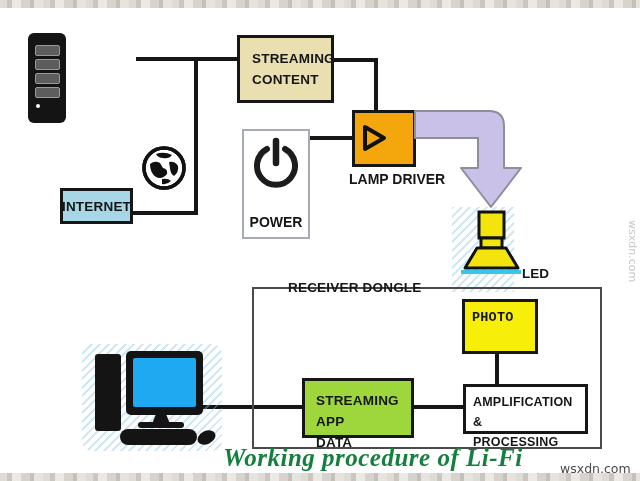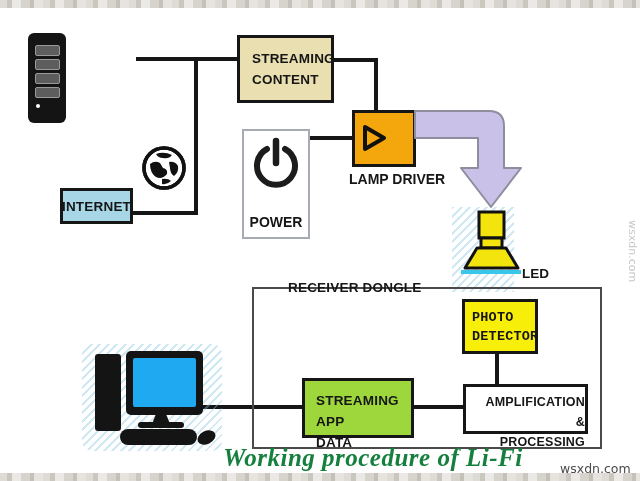--- a/index.html
+++ b/index.html
@@ -19,21 +19,21 @@
     display:flex;align-items:center;justify-content:center;
     font-weight:bold;letter-spacing:.2px;}
   .dbox .two{display:block;line-height:19px;}
 
   #box-server{left:69px;top:37px;width:68px;height:44px;font-size:14px;}
   #box-internet{left:60px;top:188px;width:73px;height:36px;font-size:13.5px;}
   #box-streaming{left:237px;top:35px;width:97px;height:68px;justify-content:flex-start;padding-left:12px;font-size:13.5px;}
   #box-streaming .two{line-height:21px;}
   #box-lampdriver{left:352px;top:110px;width:64px;height:57px;}
   #box-photo{left:462px;top:299px;width:76px;height:55px;justify-content:flex-start;align-items:flex-start;padding:6px 0 0 7px;font-size:13.5px;}
-  #box-amp{left:463px;top:384px;width:125px;height:50px;background:#fff;justify-content:flex-start;align-items:flex-start;padding:5px 0 0 7px;font-size:12.5px;text-align:right;}
+  #box-amp{left:463px;top:384px;width:125px;height:50px;background:#fff;justify-content:flex-start;align-items:flex-start;padding:5px 0 0 7px;font-size:12.5px;}
   #box-amp .two{line-height:20px;}
   #box-received{left:302px;top:378px;width:112px;height:60px;justify-content:flex-start;align-items:flex-start;padding:9px 0 0 11px;font-size:13.5px;}
   #box-received .two{line-height:21px;}
 
   #box-power{position:absolute;box-sizing:border-box;left:242px;top:129px;width:68px;height:110px;
     border:2px solid #a6abb3;background:#fff;}
   #power-label{position:absolute;left:0;bottom:7px;width:100%;text-align:center;font-weight:bold;font-size:14px;}
 
   #box-dongle{position:absolute;box-sizing:border-box;left:252px;top:287px;width:350px;height:162px;border:2px solid #4a4a4a;background:transparent;}
   #dongle-label{position:absolute;left:280px;top:280px;font-weight:bold;font-size:13.5px;letter-spacing:.2px;margin-left:8px;}
@@ -158,21 +158,20 @@
   <div id="led-label" class="free-label">
     <span style="display:block">LED</span>
   </div>
 
   <div id="box-dongle"></div>
   <div id="dongle-label">RECEIVER DONGLE</div>
 
   <div id="box-photo" class="dbox" style="background: rgb(247, 238, 10); font-family: Liberation Mono, monospace;">
     <span class="two">
       <span style="display:block">PHOTO</span>
-      <span style="display:block">DETECTOR</span>
     </span>
   </div>
 
   <div id="box-amp" class="dbox" style="background: rgb(255, 255, 255);">
     <span class="two">
       <span style="display:block">AMPLIFICATION &amp;</span>
       <span style="display:block">PROCESSING</span>
     </span>
   </div>
 

